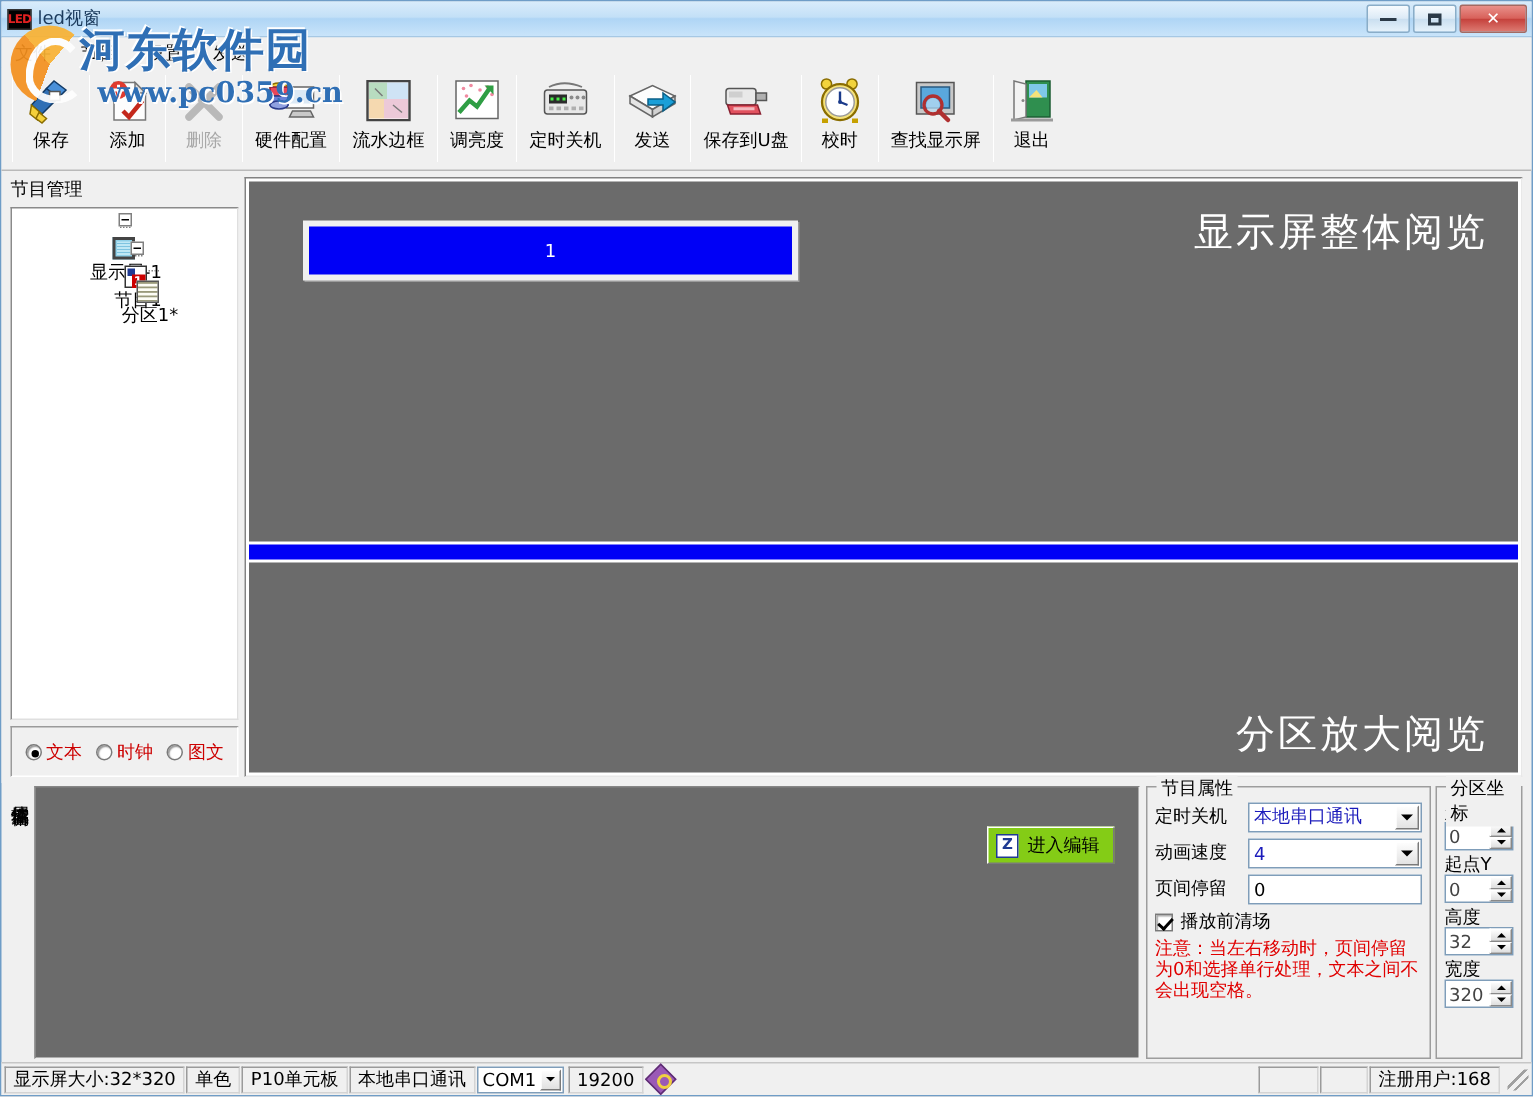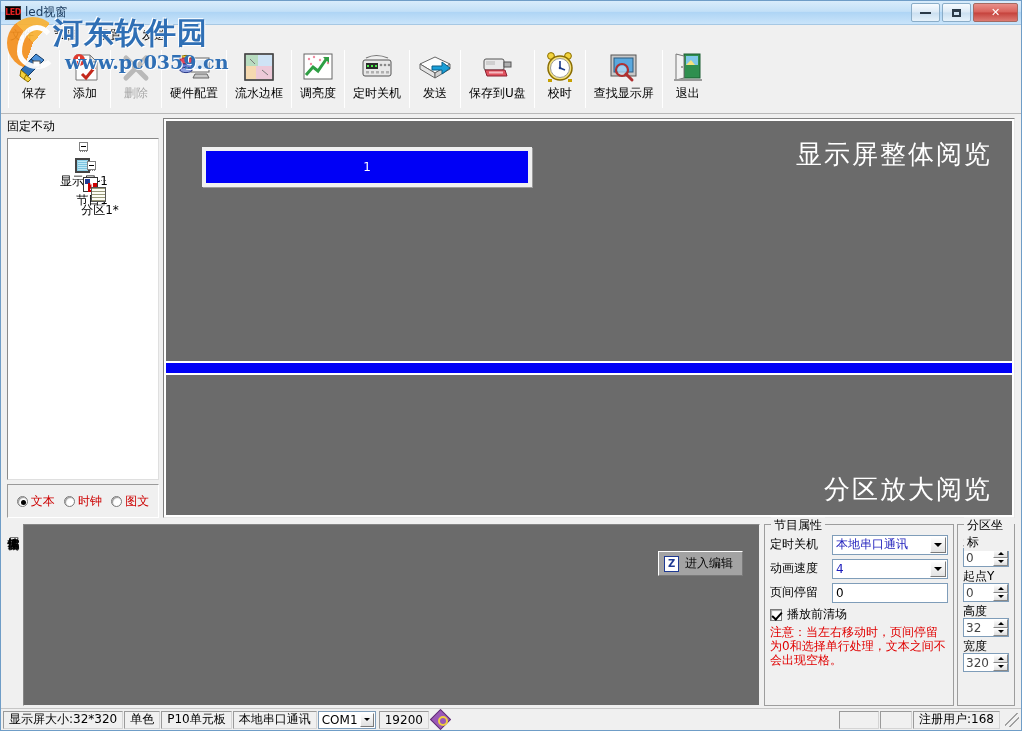--- a/index.html
+++ b/index.html
@@ -207,21 +207,21 @@
     letter-spacing:0px;
   }
   .edit-canvas {
     flex:1 1 auto;
     border:1px solid #868686; border-right-color:#efefef; border-bottom-color:#efefef;
     background:#6b6b6b; position:relative; margin-right:4px;
   }
   .enter-edit-btn {
     position:absolute; right:16px; top:26px;
     height:25px; padding:0 9px 0 5px;
-    background:#a3a3a3; border:1px solid #fff;
+    background:#84cc16; border:1px solid #fff;
     border-right-color:#7a7a7a; border-bottom-color:#7a7a7a;
     display:flex; align-items:center; gap:6px;
     font-size:12px; color:#000; cursor:default;justify-content:space-between;
   }
   .ee-icon {
     width:15px; height:16px; background:#fff; border:1px solid #1f3a93; position:relative;
   }
   .ee-icon:after {
     content:"Z"; position:absolute; left:3px; top:1px; font-size:10px; color:#1f3a93; font-weight:bold;
   }
@@ -589,21 +589,21 @@
         </svg>
       </div>
       <div class="tb-label">退出</div>
     </div>
   </div>
 
   <div class="body-area">
     <div class="upper">
 
       <div class="tree-panel">
-        <div class="tree-title">固定不动</div>
+        <div class="tree-title">节目管理</div>
         <div class="tree-box">
           <div class="tnode lvl1">
             <span class="tplus"></span>
             <span class="tdots"></span>
             <span class="ticon screen"></span>
             <span class="tlabel">显示屏-1</span>
           </div>
           <div class="tnode lvl2">
             <span class="tplus"></span>
             <span class="tdots"></span>

